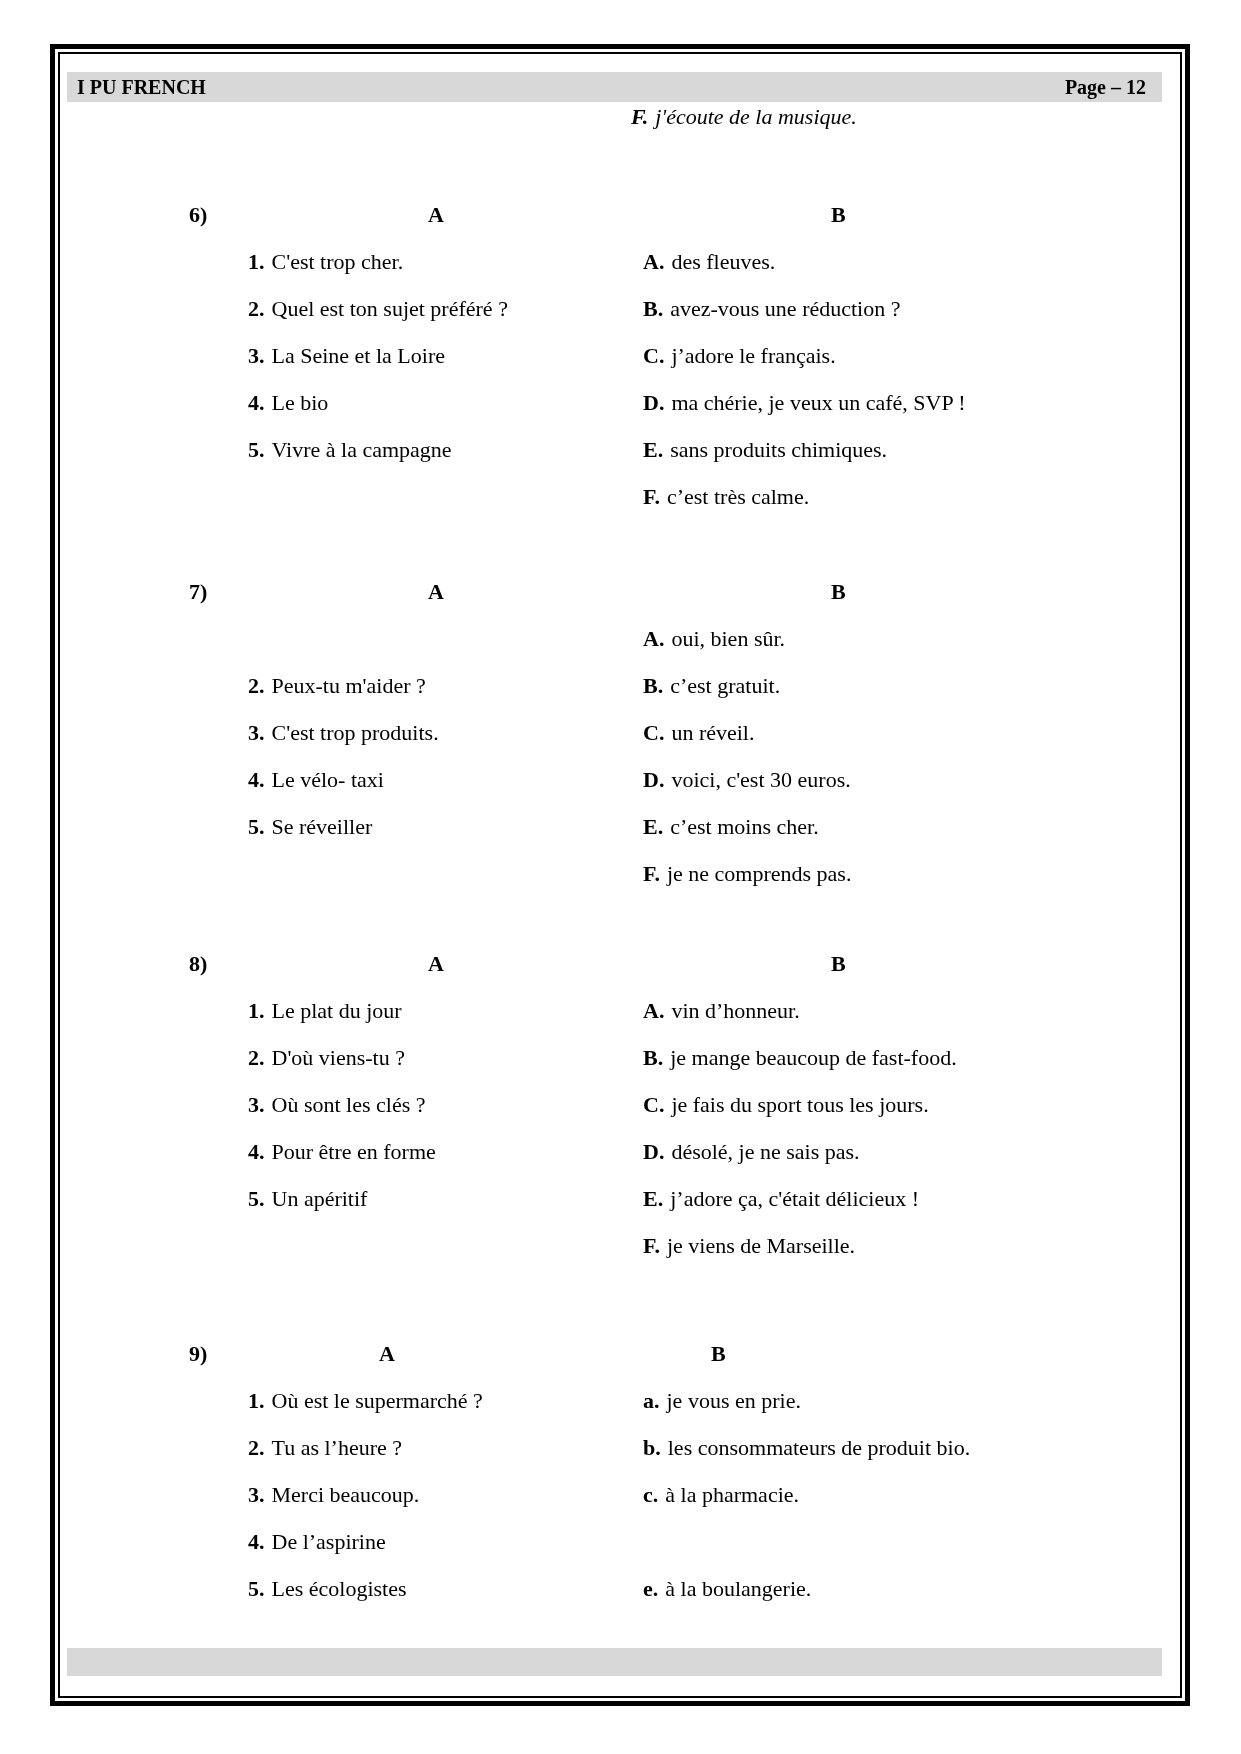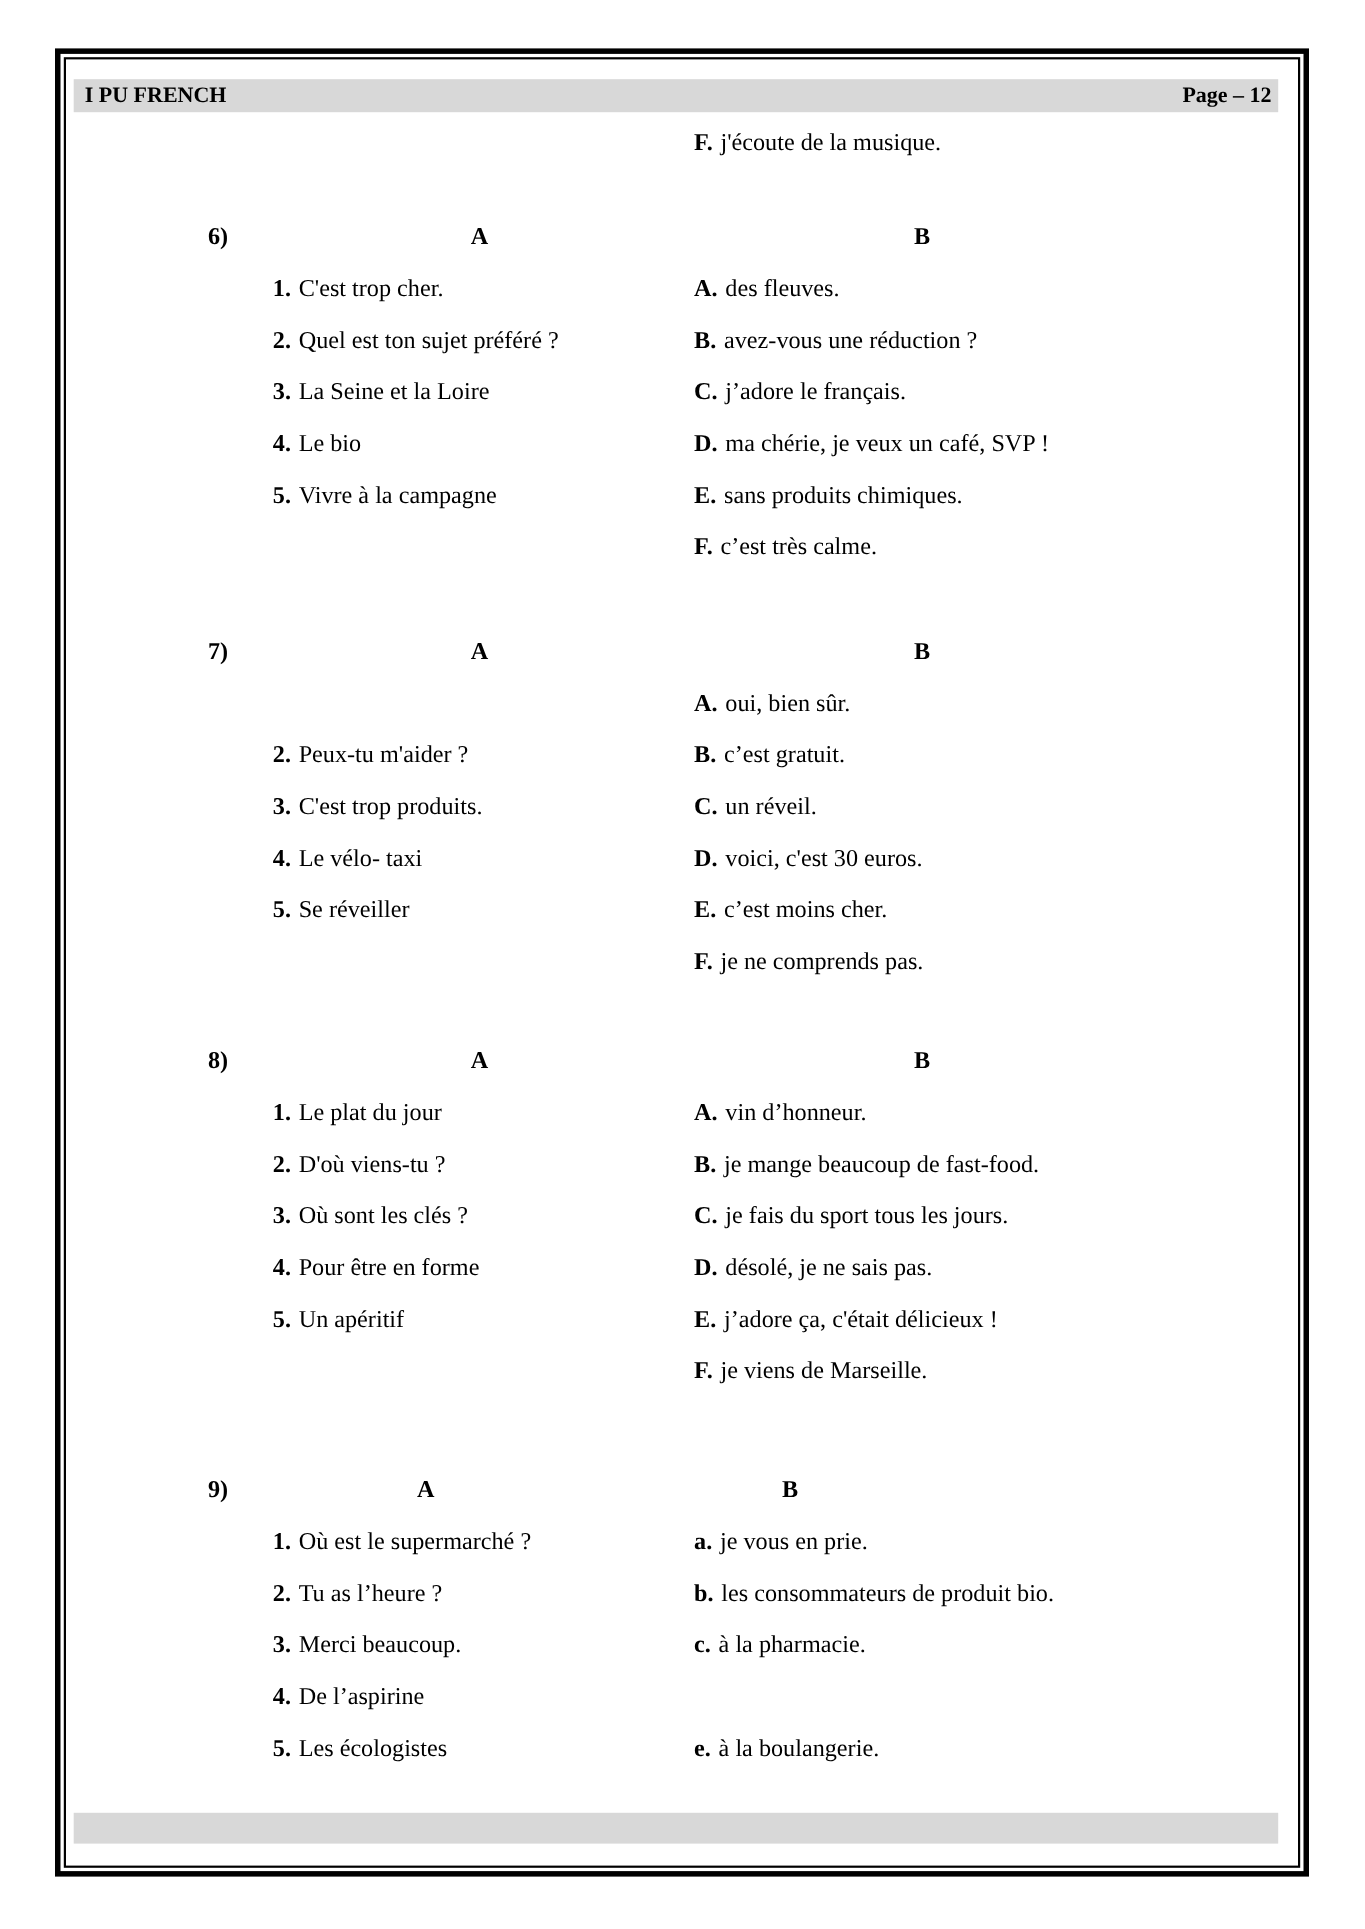--- a/index.html
+++ b/index.html
@@ -40,35 +40,36 @@
   .bar {
     position: absolute;
     left: 12px;
     width: 1095px;
     height: 30px;
     display: flex;
     align-items: center;
     justify-content: space-between;
     font-weight: bold;
     font-size: 20px;
-    padding: 0 6px 0 10px;
+    padding: 0 16px 0 10px;
     box-sizing: border-box;
   }
   .header-bar { top: 23px; }
   .footer-bar { top: 1599px; height: 28px; }
 
   
   .carry {
     position: absolute;
     left: 576px;
-    top: 56px;
+    top: 44px;
     height: 47px;
     line-height: 47px;
     font-size: 22px;
     white-space: nowrap;
+    font-style: italic;
   }
 
   
   .section {
     position: absolute;
     left: 0;
     width: 100%;
   }
   .row {
     position: relative;
@@ -88,21 +89,21 @@
     font-weight: bold;
   }
   .hB {
     position: absolute;
     left: 776px;
     font-weight: bold;
   }
   .section.alt .hA { left: 324px; }
   .section.alt .hB { left: 656px; }
   .cellA { position: absolute; left: 193px; }
-  .cellB { position: absolute; left: 576px; font-family: Liberation Serif, serif; }
+  .cellB { position: absolute; left: 588px; font-family: Liberation Serif, serif; }
   .pfx {
     font-weight: bold;
     margin-right: 7px;
   }
 </style>
 </head>
 <body>
 
 <div class="page">
   <div class="inner">

